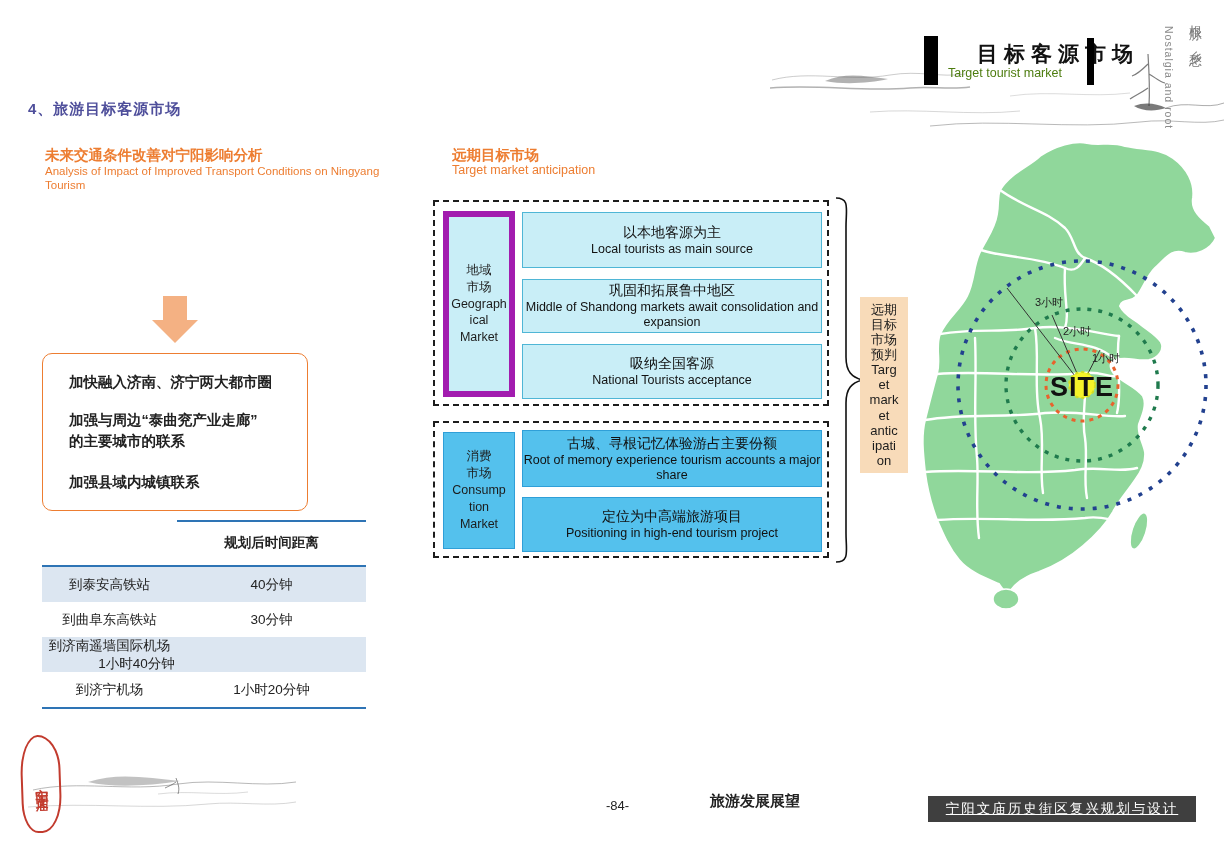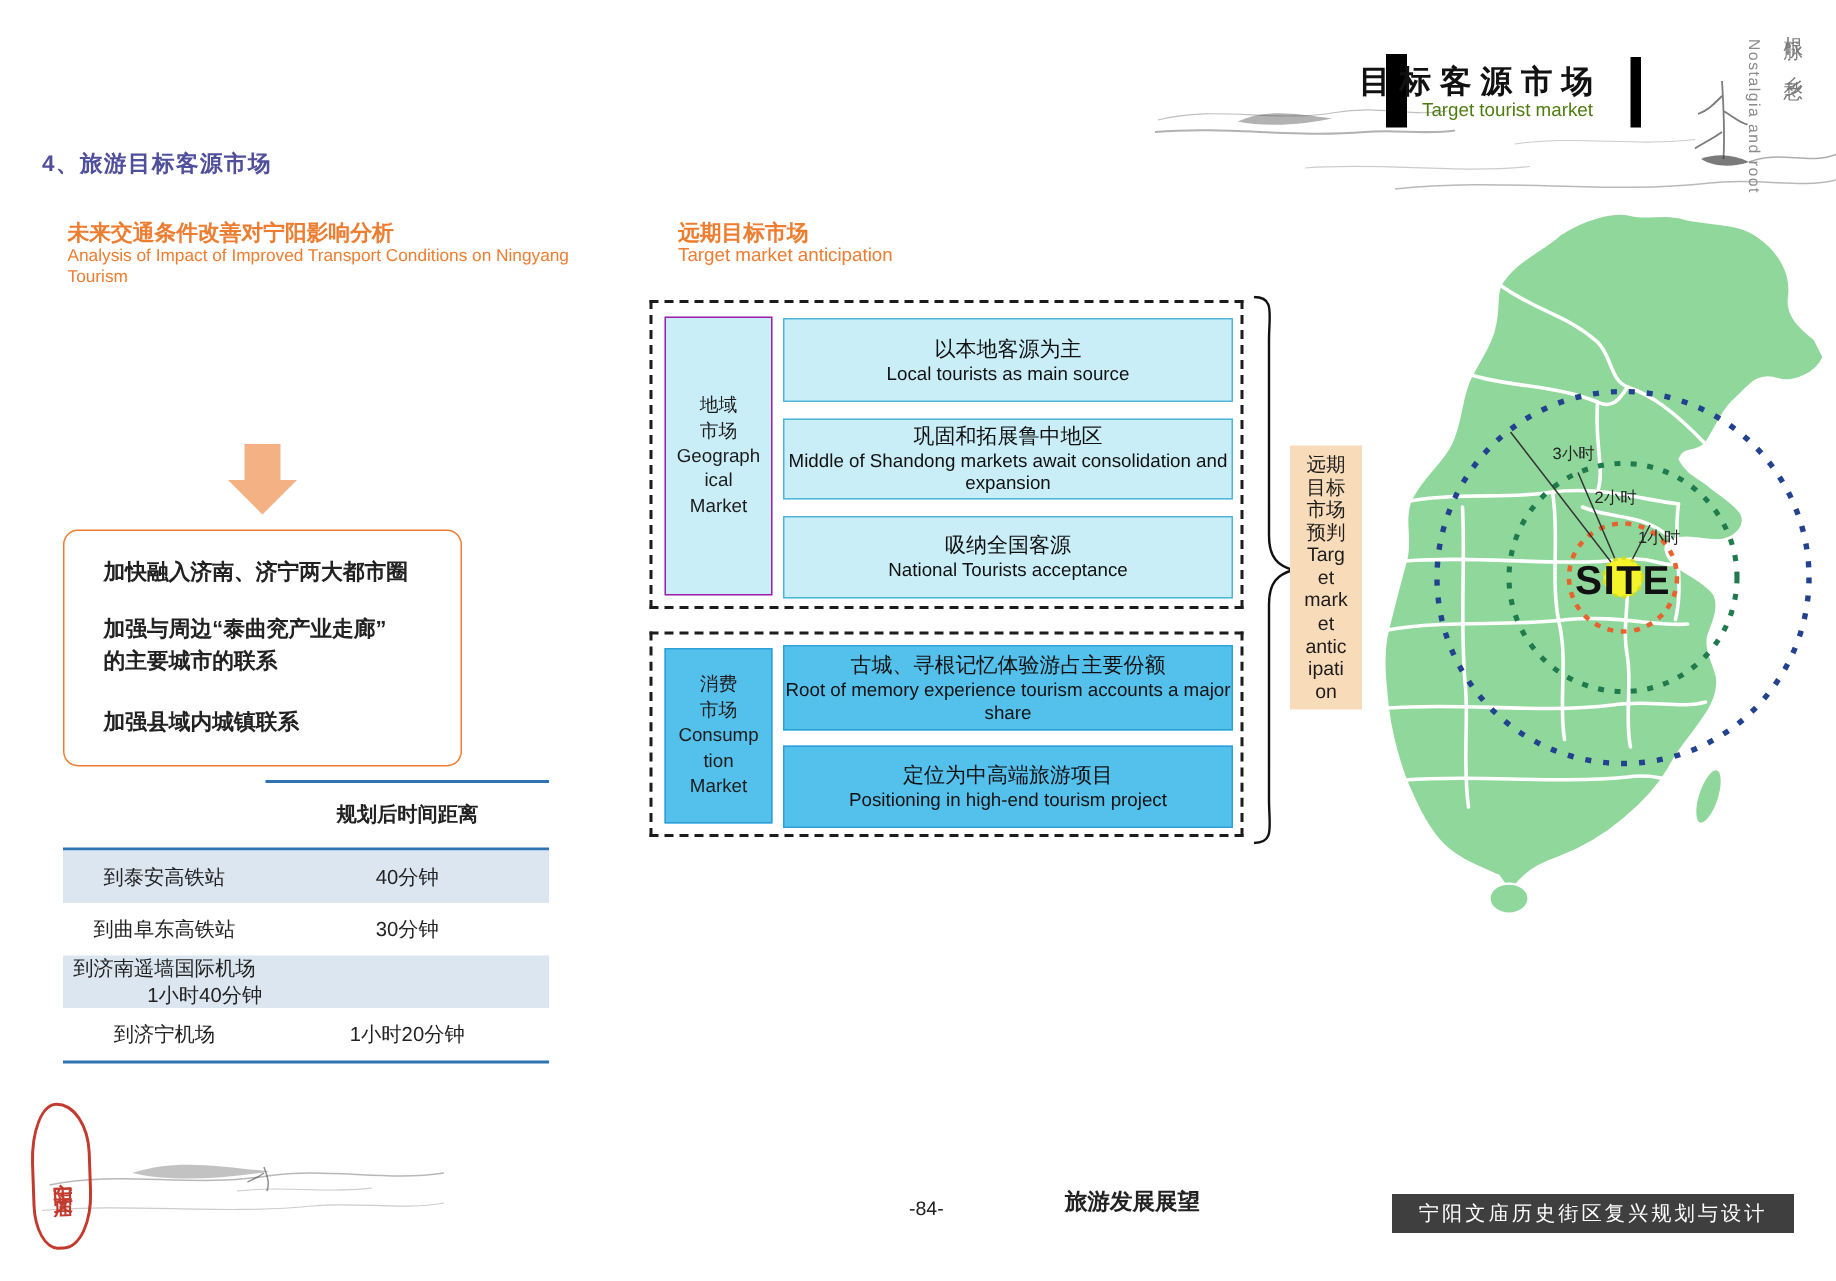--- a/index.html
+++ b/index.html
@@ -2,21 +2,21 @@
 <html><head>
 <meta charset="utf-8">
 <style>
   * { margin:0; padding:0; box-sizing:border-box; }
   html,body { background:#fff; }
   body { font-family:"Liberation Sans","DejaVu Sans",sans-serif; color:#333; }
   .page { position:relative; width:1224px; height:854px; background:#fff; overflow:hidden; }
 
   
   .hdr-square { position:absolute; left:924px; top:36px; width:14px; height:49px; background:#000; }
-  .hdr-title  { position:absolute; left:906px; top:40px; font-size:21px; font-weight:bold; letter-spacing:6px; color:#111; }
+  .hdr-title  { position:absolute; left:977px; top:40px; font-size:21px; font-weight:bold; letter-spacing:6px; color:#111; }
   .hdr-sub    { position:absolute; left:948px; top:66px; font-size:12.5px; color:#4d7c0f; }
   .hdr-bar    { position:absolute; left:1087px; top:38px; width:7px; height:47px; background:#000; }
 
   .side-cn { position:absolute; left:1186px; top:14px; writing-mode:vertical-rl; font-size:13px; letter-spacing:3px; color:#7a7a7a; }
   .side-en { position:absolute; left:1163px; top:26px; writing-mode:vertical-rl; font-size:10.5px; letter-spacing:1px; color:#8a8a8a; }
 
   
   .section-heading { position:absolute; left:28px; top:100px; font-size:15px; font-weight:bold; color:#4f4f9b; letter-spacing:1px; }
   .an-title { position:absolute; left:45px; top:146px; font-size:14.5px; font-weight:bold; color:#ed7d31; }
   .an-sub   { position:absolute; left:45px; top:164px; width:345px; font-size:11.5px; line-height:1.25; color:#ed7d31; }
@@ -45,21 +45,21 @@
   .tbl-r2 { top:117px; background:#dce6f1;flex-direction:column; }
   .tbl-r3 { top:152px; background:#fff; }
   .tbl-botline { position:absolute; left:0; top:187px; width:324px; border-top:2px solid #2e74b5; }
 
   
   .grp { position:absolute; border:2.5px dashed #1c1c1c; }
   .grp-geo  { left:433px; top:200px; width:396px; height:206px; }
   .grp-cons { left:433px; top:421px; width:396px; height:137px; }
   .grp-label { position:absolute; left:8px; display:flex; align-items:center; justify-content:center;
                text-align:center; white-space:pre-line; font-size:12.5px; line-height:1.35; color:#1c1c1c; }
-  .geo-label  { top:9px; width:72px; height:186px; background:#c9eef7; border:1px solid #a21caf; }
+  .geo-label  { top:9px; width:72px; height:186px; background:#c9eef7; border:6px solid #a21caf; }
   .cons-label { top:9px; width:72px; height:117px; background:#54c1ed; border:1px solid #2f9fd8; }
   .grp-item { position:absolute; left:87px; width:300px; display:flex; flex-direction:column;
               align-items:center; justify-content:center; text-align:center; }
   .grp-item .cn { font-size:14px; color:#111; }
   .grp-item .en { font-size:12.5px; color:#111; line-height:1.2; }
   .geo-item  { background:#c9eef7; border:1px solid #4fb6d6; }
   .cons-item { background:#54c1ed; border:1px solid #2f9fd8; }
   .gi-0 { top:10px;  height:56px; }
   .gi-1 { top:77px;  height:54px; }
   .gi-2 { top:142px; height:55px; }
@@ -78,21 +78,21 @@
   .sketch-top { position:absolute; left:770px; top:48px; }
   .sketch-bottom { position:absolute; left:28px; top:752px; }
 
   
   .pg-num { position:absolute; left:606px; top:798px; font-size:13px; color:#222; }
   .f-cn { position:absolute; left:710px; top:792px; font-size:15px; font-weight:bold; color:#222; }
   .f-en { position:absolute; left:742px; top:795px; width:172px; font-size:10px; line-height:1.4;
           text-align:right; white-space:pre-line; color:#222; }
   .f-bar { position:absolute; left:928px; top:796px; width:268px; height:26px; background:#3f3f3f;
            display:flex; align-items:center; justify-content:center;
-           font-family:"Liberation Serif","DejaVu Serif",serif; font-size:13.5px; letter-spacing:2px; color:#fff; }
+           font-family:"Liberation Serif","DejaVu Serif",serif; font-size:13.5px; letter-spacing:2px; color:#fff;text-decoration:underline; }
 
   .seal { position:absolute; left:21px; top:735px; width:40px; height:98px;
           border:2.5px solid #c23b2e; border-radius:18px 22px 20px 16px / 40px 34px 38px 30px;
           transform:rotate(-2deg); display:flex; align-items:center; justify-content:center; }
   .seal span { writing-mode:vertical-rl; font-family:"Liberation Serif","DejaVu Serif",serif;
                font-size:13px; font-weight:bold; letter-spacing:3px; color:#c23b2e; }
 </style>
 </head>
 <body>
 

